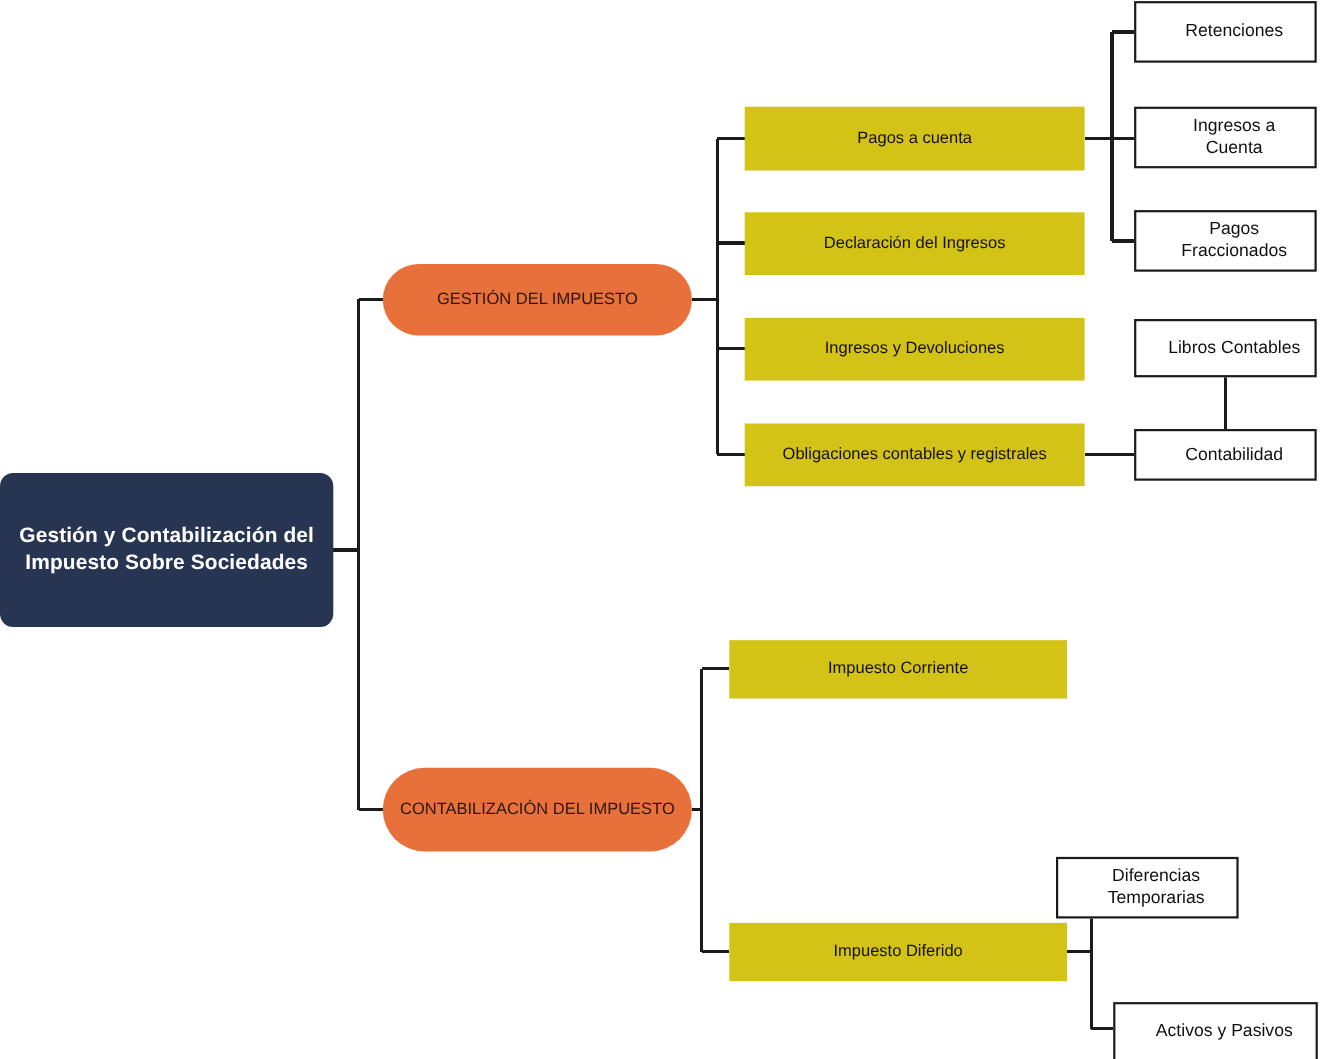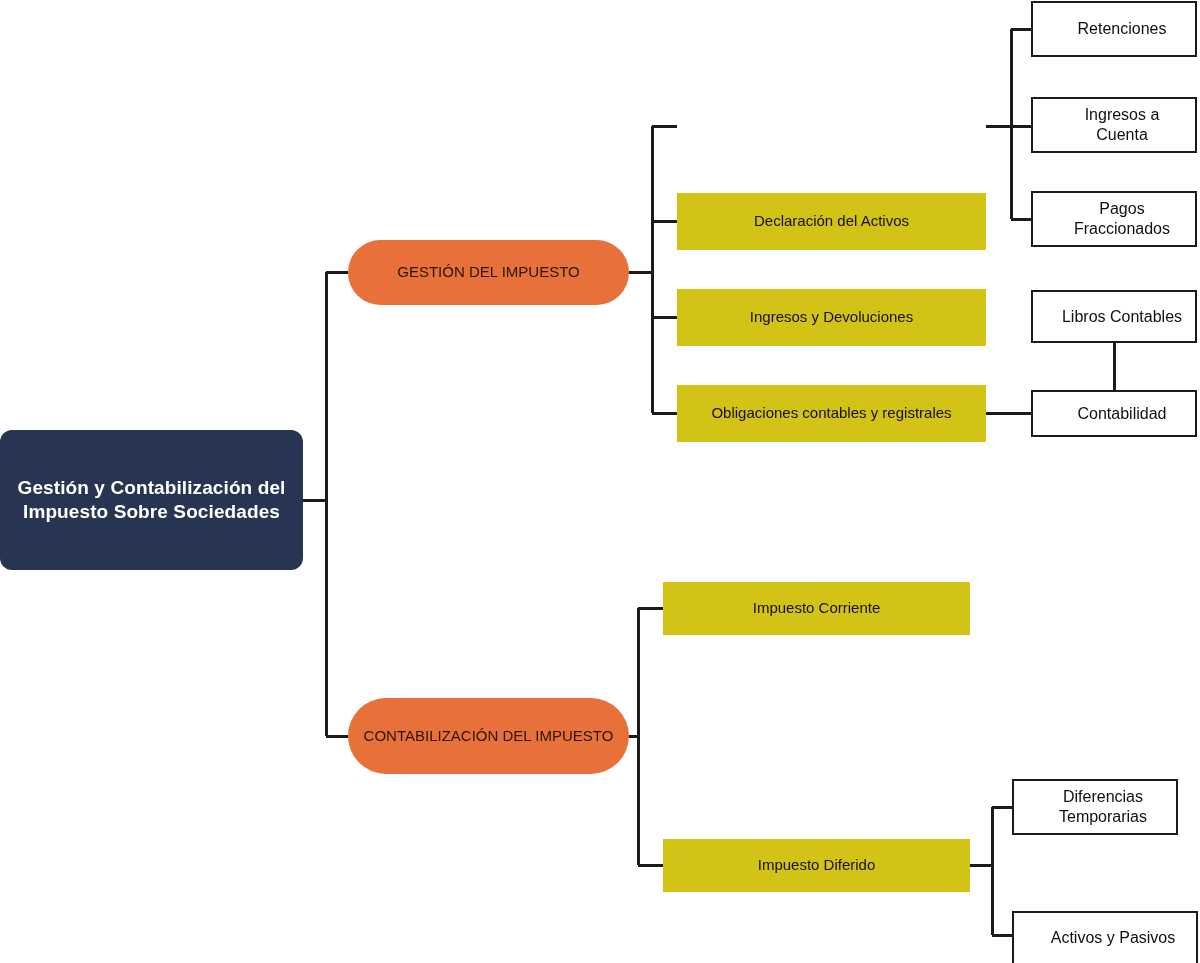--- a/index.html
+++ b/index.html
@@ -109,23 +109,26 @@
   </svg>
 
   <div class="node node-root" style="left:0px; top:430px; width:303px; height:140px;">
     <span class="node-label">Gestión y Contabilización del Impuesto Sobre Sociedades</span>
   </div>
 
   <div class="node node-branch" style="left:348px; top:240px; width:281px; height:65px;">
     <span class="node-label">GESTIÓN DEL IMPUESTO</span>
   </div>
 
+  <div class="node node-topic" style="left:677px; top:97px; width:309px; height:58px;">
+    <span class="node-label">Pagos a cuenta</span>
+  </div>
 
   <div class="node node-topic" style="left:677px; top:193px; width:309px; height:57px;">
-    <span class="node-label">Declaración del Activos</span>
+    <span class="node-label">Declaración del Ingresos</span>
   </div>
 
   <div class="node node-topic" style="left:677px; top:289px; width:309px; height:57px;">
     <span class="node-label">Ingresos y Devoluciones</span>
   </div>
 
   <div class="node node-topic" style="left:677px; top:385px; width:309px; height:57px;">
     <span class="node-label">Obligaciones contables y registrales</span>
   </div>
 
@@ -155,21 +158,21 @@
   </div>
 
   <div class="node node-topic" style="left:663px; top:582px; width:307px; height:53px;">
     <span class="node-label">Impuesto Corriente</span>
   </div>
 
   <div class="node node-topic" style="left:663px; top:839px; width:307px; height:53px;">
     <span class="node-label">Impuesto Diferido</span>
   </div>
 
-  <div class="node node-leaf" style="left:1012px; top:779px; width:166px; height:56px;">
+  <div class="node node-leaf" style="left:960px; top:779px; width:166px; height:56px;">
     <span class="node-label">Diferencias
 Temporarias</span>
   </div>
 
   <div class="node node-leaf" style="left:1012px; top:911px; width:186px; height:54px;">
     <span class="node-label">Activos y Pasivos</span>
   </div>
 
 </div>
 

